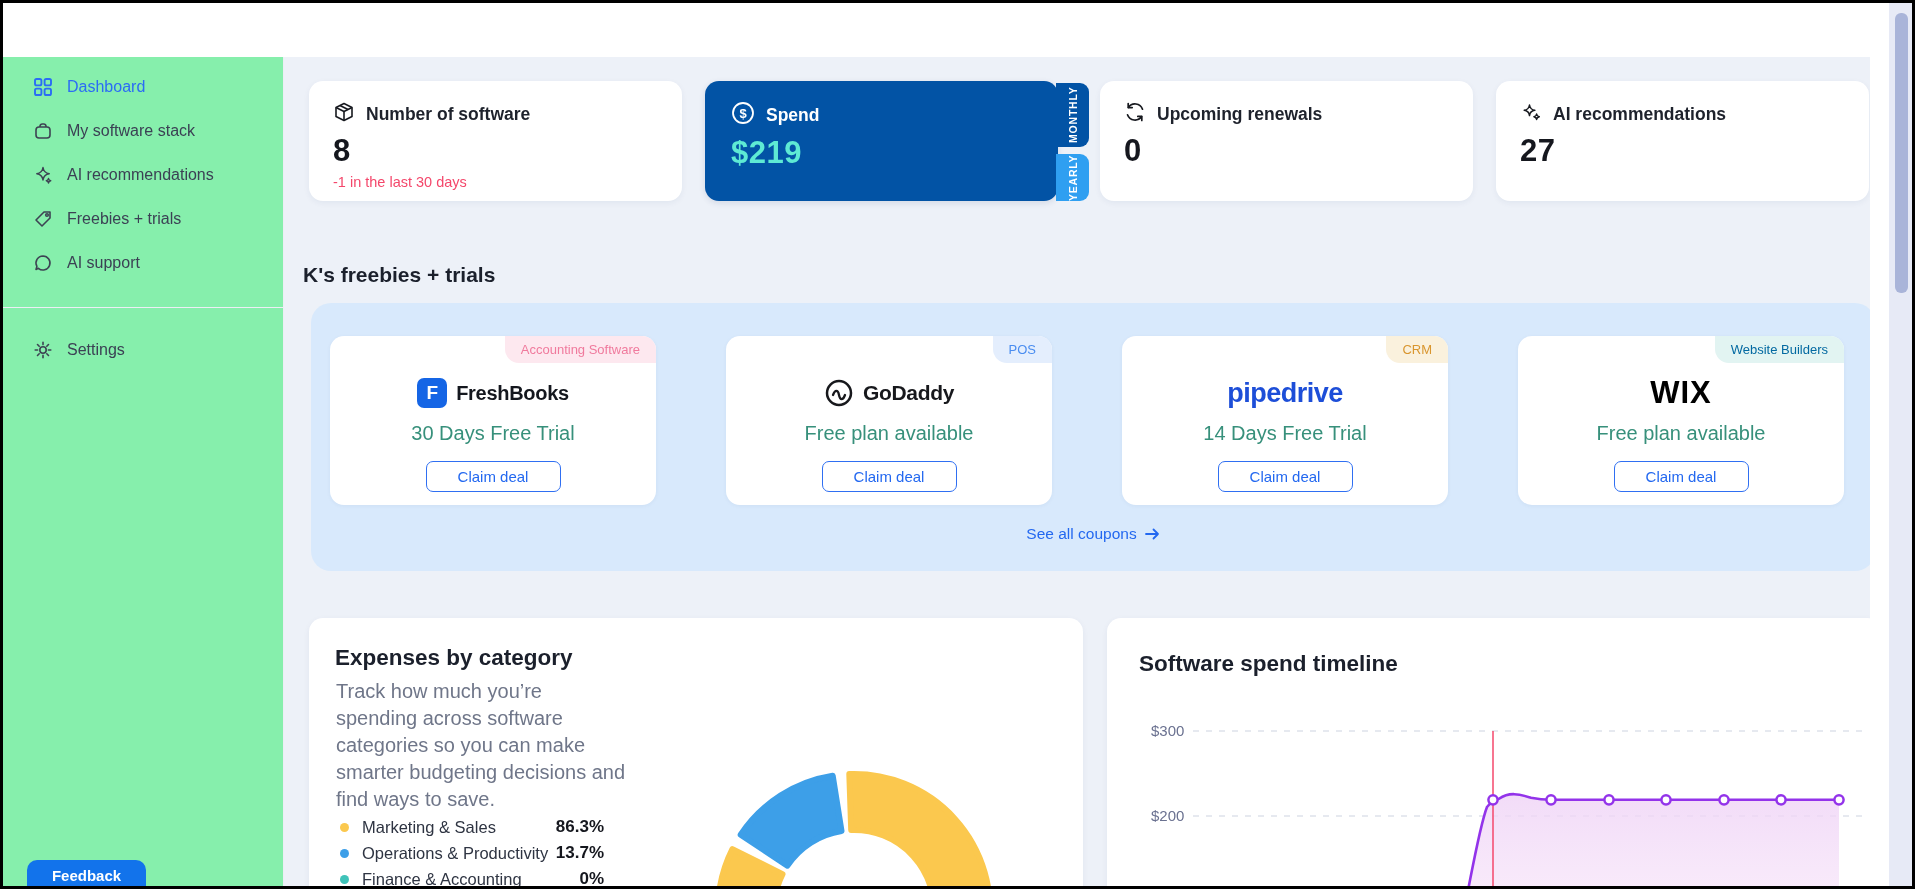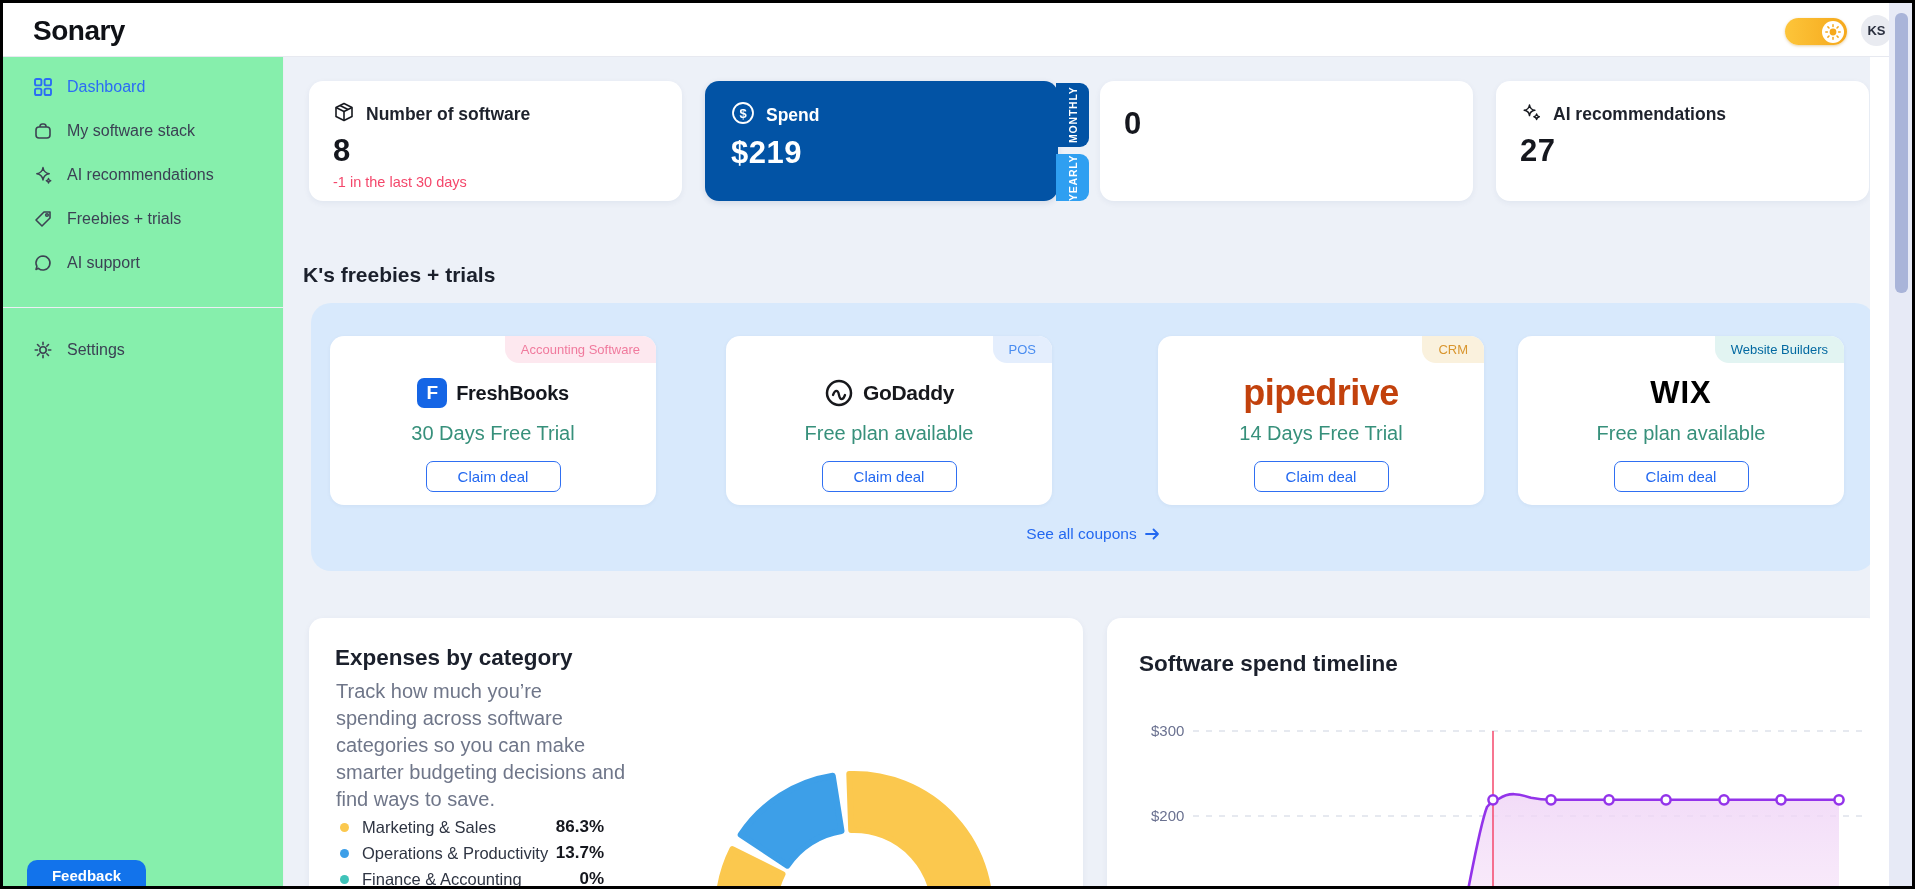--- a/index.html
+++ b/index.html
@@ -28,35 +28,35 @@
   .card { background:#fff; border-radius:14px; box-shadow:0 2px 6px rgba(25,50,100,.06); }
 
   
   .stat { position:absolute; top:24px; height:120px; width:373px; padding:20px 0 0 24px; }
   .stat-title { display:flex; align-items:center; gap:11px; font-size:17.5px; font-weight:600; color:#1e222c; }
   .stat-value { margin-top:5px; font-size:31px; font-weight:800; color:#15171e; letter-spacing:.5px; }
   .stat-note { margin-top:5px; font-size:14.5px; color:#f4476b; }
   #stat-spend { left:421px; width:383px; padding:0; background:none; box-shadow:none; }
   .spend-body { position:absolute; left:0; top:0; width:353px; height:120px; background:#0253a5; border-radius:14px; padding:20px 0 0 26px; box-shadow:0 2px 6px rgba(25,50,100,.12); }
   .spend-body .stat-title { color:#fff; }
-  .spend-body .stat-value { color:#ffffff; }
+  .spend-body .stat-value { color:#5eead4; }
   .vtab { position:absolute; left:351px; width:33px; color:#fff; font-size:10.5px; font-weight:700; letter-spacing:.8px; writing-mode:vertical-rl; transform:rotate(180deg); display:flex; align-items:center; justify-content:center; border-radius:9px 0 0 9px; cursor:pointer; }
   .vtab.monthly { top:2px; height:64px; background:#0253a5; }
   .vtab.yearly { top:73px; height:47px; background:#2f9ff1; }
 
   
   .section-heading { position:absolute; left:19px; top:206px; font-size:21px; font-weight:800; color:#1b202c; }
   .panel { position:absolute; left:27px; top:246px; width:1564px; height:268px; background:#d8e9fc; border-radius:20px; }
   .deal-card { position:absolute; top:33px; width:326px; height:169px; background:#fff; border-radius:14px; display:flex; flex-direction:column; align-items:center; box-shadow:0 1px 4px rgba(25,50,100,.05); }
   .badge { position:absolute; top:0; right:0; height:27px; padding:0 16px; display:flex; align-items:center; font-size:13px; border-radius:0 14px 0 14px; }
   .logo-row { margin-top:40px; height:34px; display:flex; align-items:center; gap:9px; }
   .fb-mark { width:30px; height:30px; background:#1565e5; color:#fff; border-radius:7px; font-size:19px; font-weight:800; display:flex; align-items:center; justify-content:center; }
   .fb-name { font-size:20px; font-weight:800; color:#14171e; letter-spacing:-.3px; }
   .gd-name { font-size:21px; font-weight:800; color:#17181c; letter-spacing:-.3px; }
-  .pd-name { font-size:36px; font-weight:800; color:#c2410c; letter-spacing:-.5px; }
+  .pd-name { font-size:27px; font-weight:800; color:#1d4ed8; letter-spacing:-.5px; }
   .wix-name { font-size:31px; font-weight:900; color:#000; letter-spacing:1px; }
   .deal-text { margin-top:12px; font-size:20px; color:#37907b; }
   .claim { margin-top:16px; width:135px; height:31px; background:#fff; border:1.5px solid #2f6ff2; border-radius:7px; color:#2368f0; font-size:15px; font-family:inherit; cursor:pointer; }
   .see-all { position:absolute; left:0; right:0; top:222px; display:flex; align-items:center; justify-content:center; gap:8px; color:#2368f0; font-size:15.5px; cursor:pointer; }
 
   
   .bottom-card { position:absolute; top:561px; width:774px; height:420px; }
   #expenses-card { left:25px; }
   #timeline-card { left:823px; }
   .big-title { position:absolute; left:26px; top:27px; font-size:22.5px; font-weight:800; color:#1b202c; }
@@ -75,41 +75,20 @@
   
   .white-strip { position:absolute; left:1867px; top:54px; width:20px; bottom:0; background:#fff; z-index:4; }
   .gutter { position:absolute; left:1886px; top:0; width:26px; bottom:0; background:#e7eaf6; z-index:6; }
   .thumb { position:absolute; left:6px; top:10px; width:13px; height:280px; background:#a9b4d9; border-radius:6px; cursor:pointer; }
 </style>
 </head>
 <body>
 
 <div class="frame">
 
-  <div class="topbar">
-    <div class="logo">Sonary</div>
-    <div class="toggle">
-      <div class="knob">
-        <svg width="16" height="16" viewBox="0 0 16 16">
-          <circle cx="8" cy="8" r="3.4" fill="#f5a81c"></circle>
-          <g stroke="#f5a81c" stroke-width="1.5" stroke-linecap="round">
-            <line x1="8" y1="0.8" x2="8" y2="2.4"></line>
-              <line x1="8" y1="13.6" x2="8" y2="15.2"></line>
-            <line x1="0.8" y1="8" x2="2.4" y2="8"></line>
-              <line x1="13.6" y1="8" x2="15.2" y2="8"></line>
-            <line x1="2.9" y1="2.9" x2="4" y2="4"></line>
-              <line x1="12" y1="12" x2="13.1" y2="13.1"></line>
-            <line x1="13.1" y1="2.9" x2="12" y2="4"></line>
-              <line x1="4" y1="12" x2="2.9" y2="13.1"></line>
-          </g>
-        </svg>
-      </div>
-    </div>
-    <div class="avatar">KS</div>
-  </div>
 
   <aside class="sidebar">
     <nav id="nav-list">
         <div class="nav-item active">
           <span class="nav-ic">
             <svg width="20" height="20" viewBox="0 0 20 20" fill="none" stroke="#2b6cf5" stroke-width="1.9">
               <rect x="2" y="2" width="6.4" height="6.4" rx="1.6"></rect>
               <rect x="11.6" y="2" width="6.4" height="6.4" rx="1.6"></rect>
               <rect x="2" y="11.6" width="6.4" height="6.4" rx="1.6"></rect>
               <rect x="11.6" y="11.6" width="6.4" height="6.4" rx="1.6"></rect>
@@ -194,20 +173,31 @@
           </span>
           <span>Spend</span>
         </div>
         <div class="stat-value">$219</div>
       </div>
       <div class="vtab monthly">MONTHLY</div>
       <div class="vtab yearly">YEARLY</div>
     </div>
 
     <div class="card stat" style="left:816px">
+      <div class="stat-title">
+        <span>
+          <svg width="22" height="22" viewBox="0 0 22 22" fill="none" stroke="#17191f" stroke-width="1.7" stroke-linecap="round" stroke-linejoin="round">
+              <path d="M18.5 8.2 A 8 8 0 0 0 4.4 6.4"></path>
+              <polyline points="4.2,2.6 4.2,6.6 8.2,6.6"></polyline>
+              <path d="M3.5 13.8 A 8 8 0 0 0 17.6 15.6"></path>
+              <polyline points="17.8,19.4 17.8,15.4 13.8,15.4"></polyline>
+            </svg>
+        </span>
+        <span>Upcoming renewals</span>
+      </div>
       <div class="stat-value">0</div>
     </div>
 
     <div class="card stat" style="left:1212px">
       <div class="stat-title">
         <span>
           <svg width="22" height="22" viewBox="0 0 22 22" fill="none" stroke="#17191f" stroke-width="1.5" stroke-linejoin="round">
               <path d="M9.5 4 C10 7.5 11.3 8.8 14.8 9.3 C11.3 9.8 10 11.1 9.5 14.6 C9 11.1 7.7 9.8 4.2 9.3 C7.7 8.8 9 7.5 9.5 4 Z"></path>
               <path d="M16.6 13 C16.9 14.8 17.5 15.4 19.3 15.7 C17.5 16 16.9 16.6 16.6 18.4 C16.3 16.6 15.7 16 13.9 15.7 C15.7 15.4 16.3 14.8 16.6 13 Z"></path>
             </svg>
@@ -234,21 +224,21 @@
             <div class="logo-row">
               <svg width="30" height="30" viewBox="0 0 30 30">
                 <circle cx="15" cy="15" r="12" fill="none" stroke="#17181c" stroke-width="2.5"></circle>
                 <path d="M9 17 c2 -5.5 5 -5.5 6 0 c1 5.5 4 5.5 6 0" fill="none" stroke="#17181c" stroke-width="2.3" stroke-linecap="round"></path>
               </svg>
               <span class="gd-name">GoDaddy</span>
             </div>
             <div class="deal-text">Free plan available</div>
             <button class="claim">Claim deal</button>
           </div>
-          <div class="deal-card" style="left: 847px;">
+          <div class="deal-card" style="left: 811px;">
             <div class="badge" style="background:#faf1dd;color:#d9962f">CRM</div>
             <div class="logo-row pd-name">pipedrive</div>
             <div class="deal-text">14 Days Free Trial</div>
             <button class="claim">Claim deal</button>
           </div>
           <div class="deal-card" style="left: 1207px;">
             <div class="badge" style="background:#e2f4f2;color:#0369a1">Website Builders</div>
             <div class="logo-row wix-name">WIX</div>
             <div class="deal-text">Free plan available</div>
             <button class="claim">Claim deal</button>

